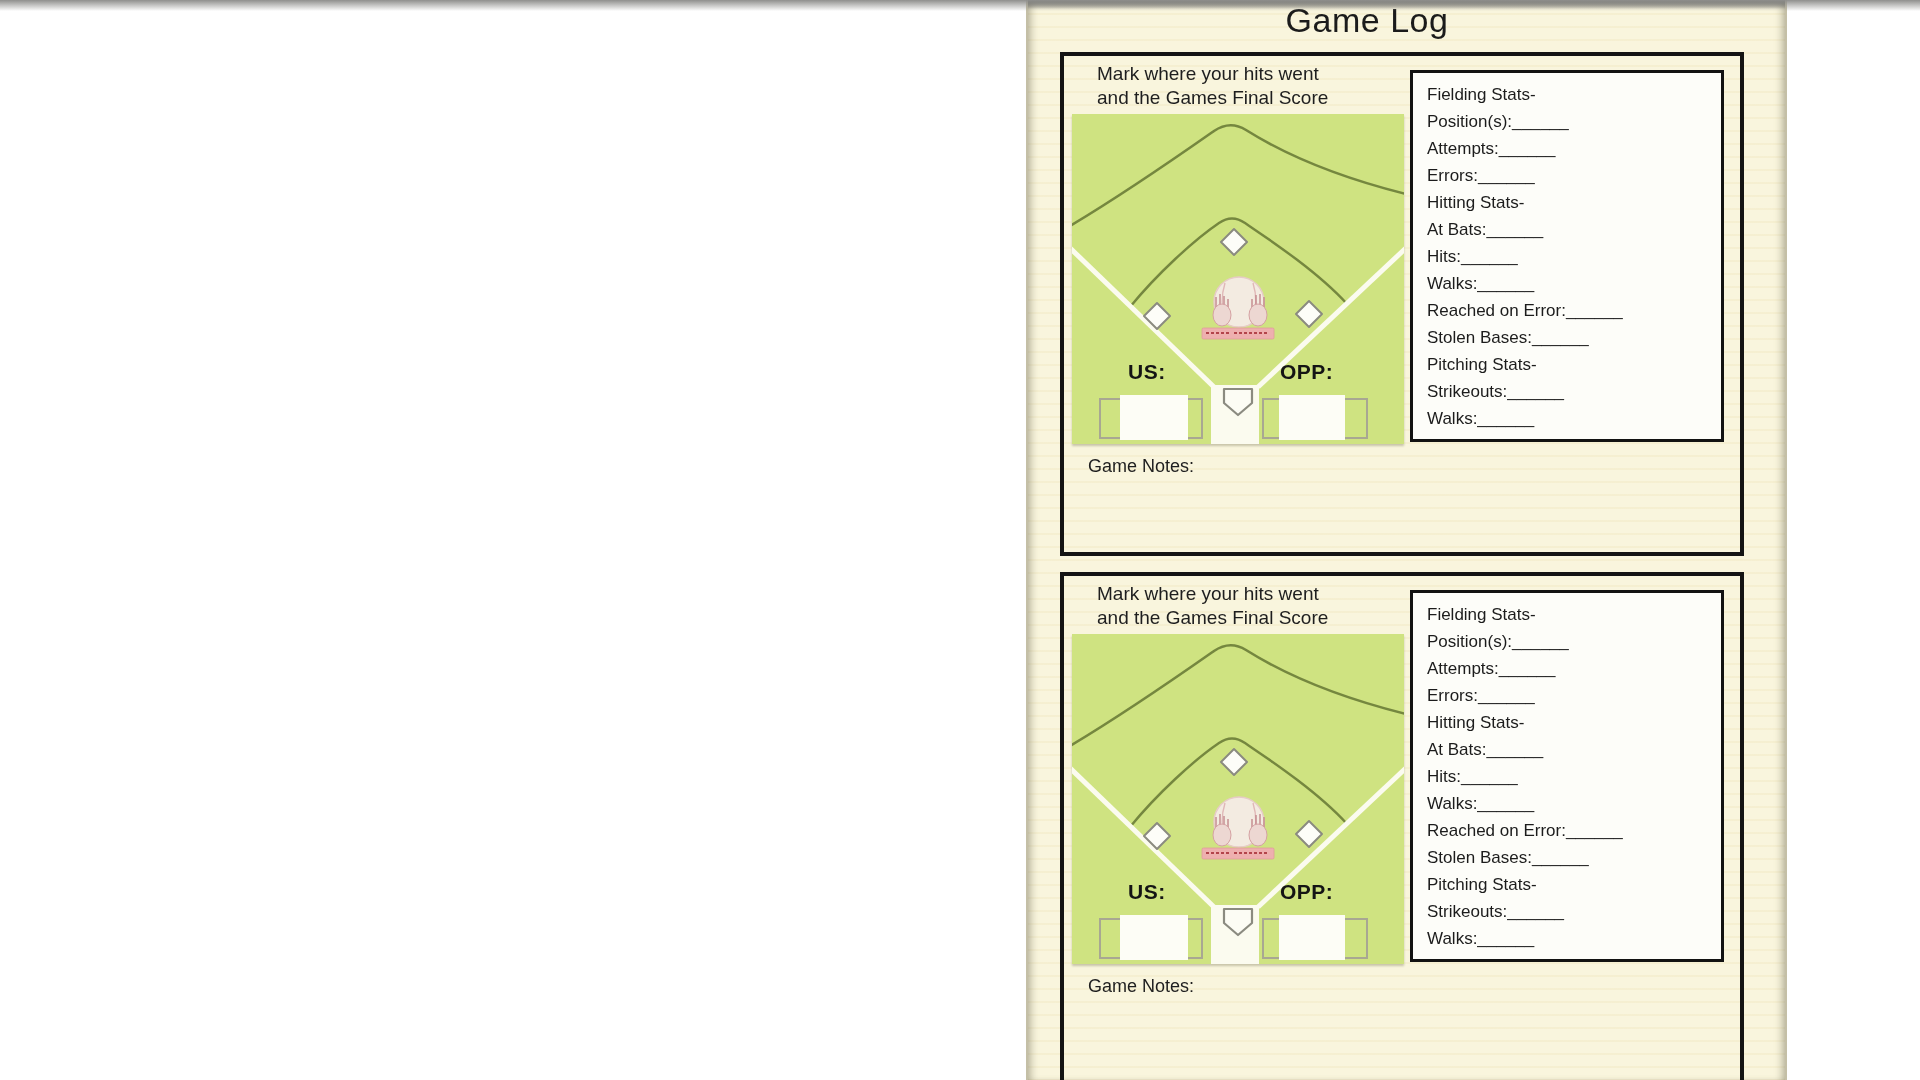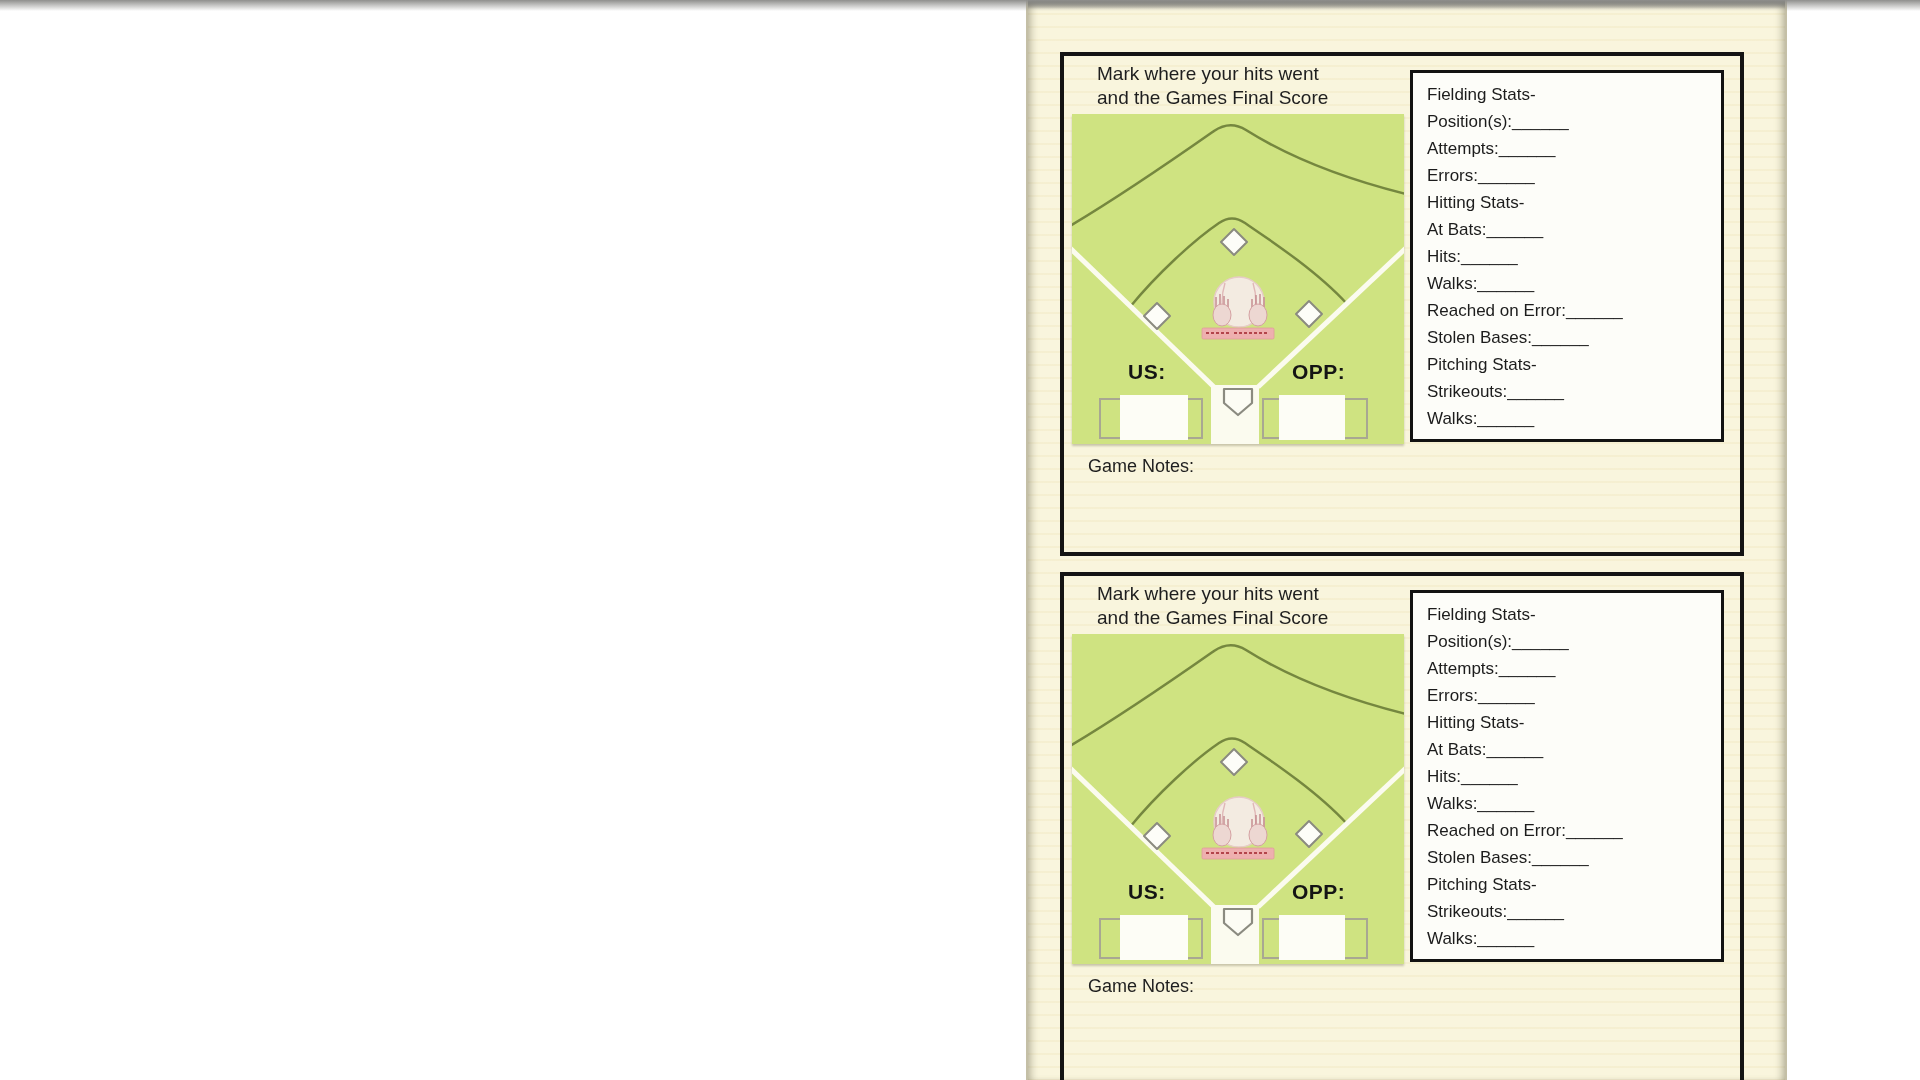--- a/index.html
+++ b/index.html
@@ -23,40 +23,41 @@
   .s1{top:52px;height:504px;}
   .s2{top:572px;height:520px;}
   .instructions{position:absolute;left:21px;top:6px;font-size:19px;line-height:24px;color:#1e1e1e;margin-left:12px;}
   .game-notes{position:absolute;left:24px;top:400px;font-size:18px;color:#1e1e1e;}
   
   .field{position:absolute;left:8px;top:58px;width:332px;height:330px;overflow:hidden;
     box-shadow:0 2px 2px rgba(130,125,95,.4);}
   .field svg{position:absolute;left:0;top:0;}
   .score-label{position:absolute;top:246px;font-size:21px;font-weight:bold;color:#141414;letter-spacing:.5px;text-align:right;}
   .us-label{left:56px;}
-  .opp-label{left:220px;}
+  .opp-label{left:208px;}
   .bracket{position:absolute;top:284px;height:41px;border:2px solid #a8a792;box-sizing:border-box;}
   .us-bracket{left:27px;width:104px;}
   .opp-bracket{left:190px;width:106px;}
   .scorebox{position:absolute;top:281px;height:45px;background:#fdfdf6;}
   .us-box{left:48px;width:68px;}
   .opp-box{left:207px;width:66px;}
   
   .stats-box{position:absolute;left:346px;top:14px;width:314px;height:372px;
     box-sizing:border-box;border:3px solid #121212;background:#fdfdf9;
     padding:8px 0 8px 14px;}
   .stat-line{font-size:17px;line-height:27px;color:#1c1c1c;white-space:nowrap;}
 </style>
 </head>
 <body>
 
 <div class="screen">
   <div class="top-edge"></div>
 
   <div class="page">
+    <div class="page-title">Game Log</div>
 
     <section class="game-section s1">
       <div class="instructions">
         <div>Mark where your hits went</div>
         <div>and the Games Final Score</div>
       </div>
 
       <div class="field">
         <svg width="332" height="330" viewBox="0 0 332 330">
           <rect width="332" height="330" fill="#cfe381"></rect>

